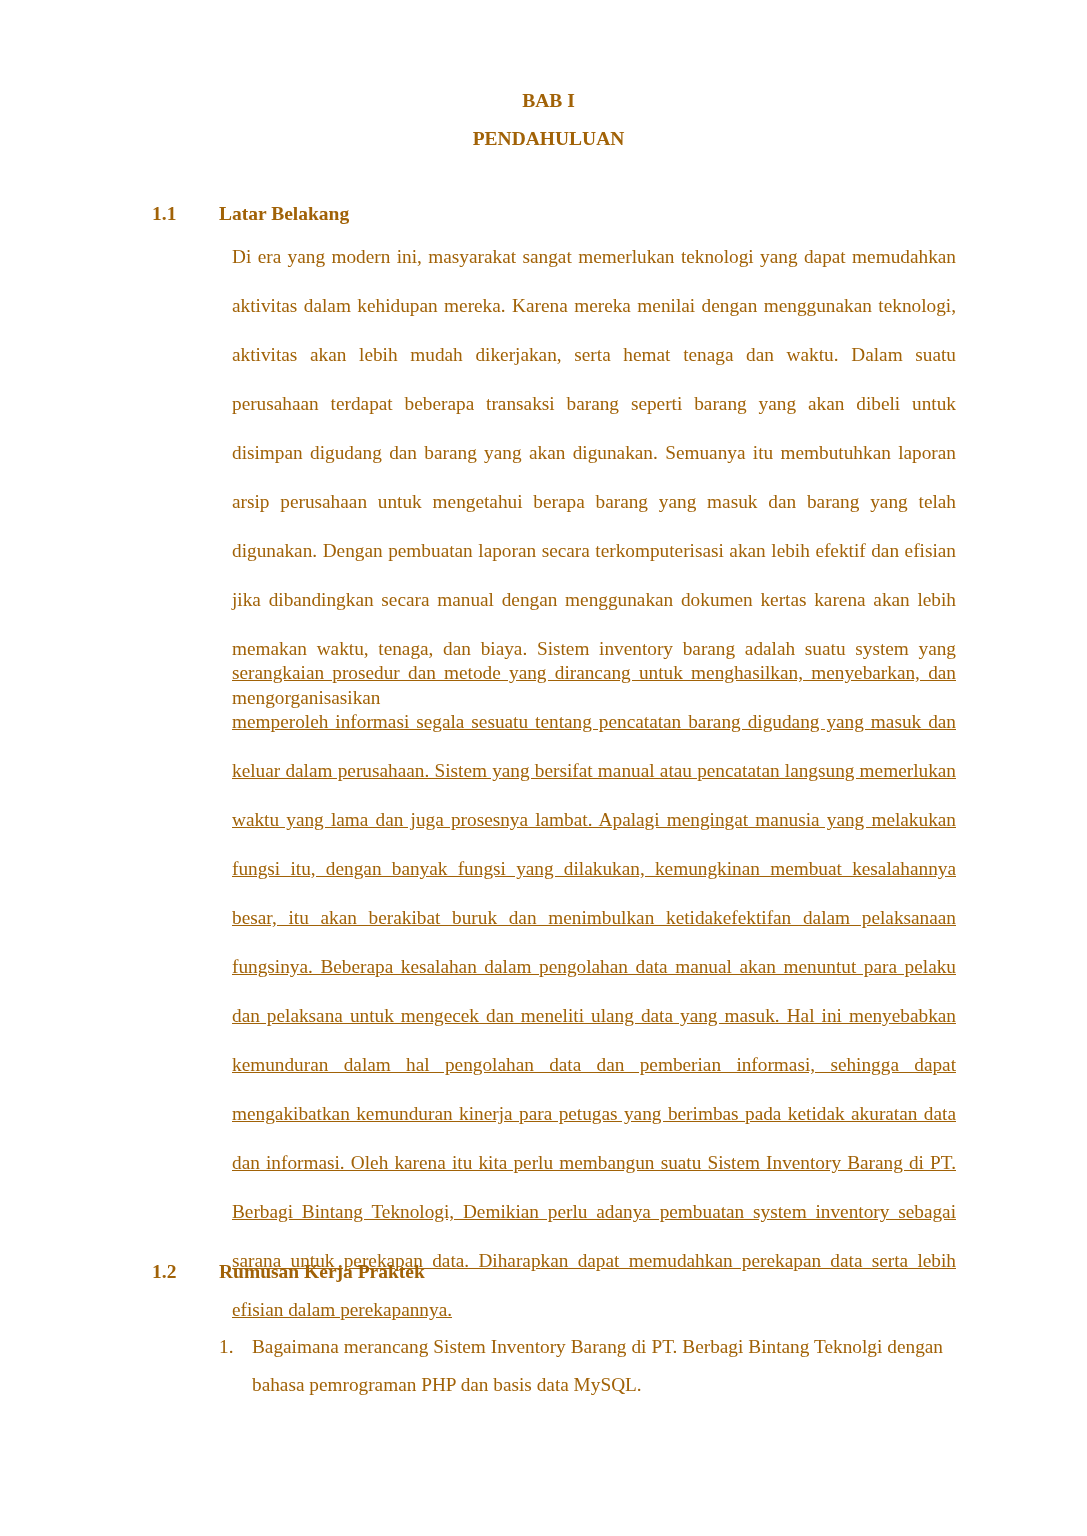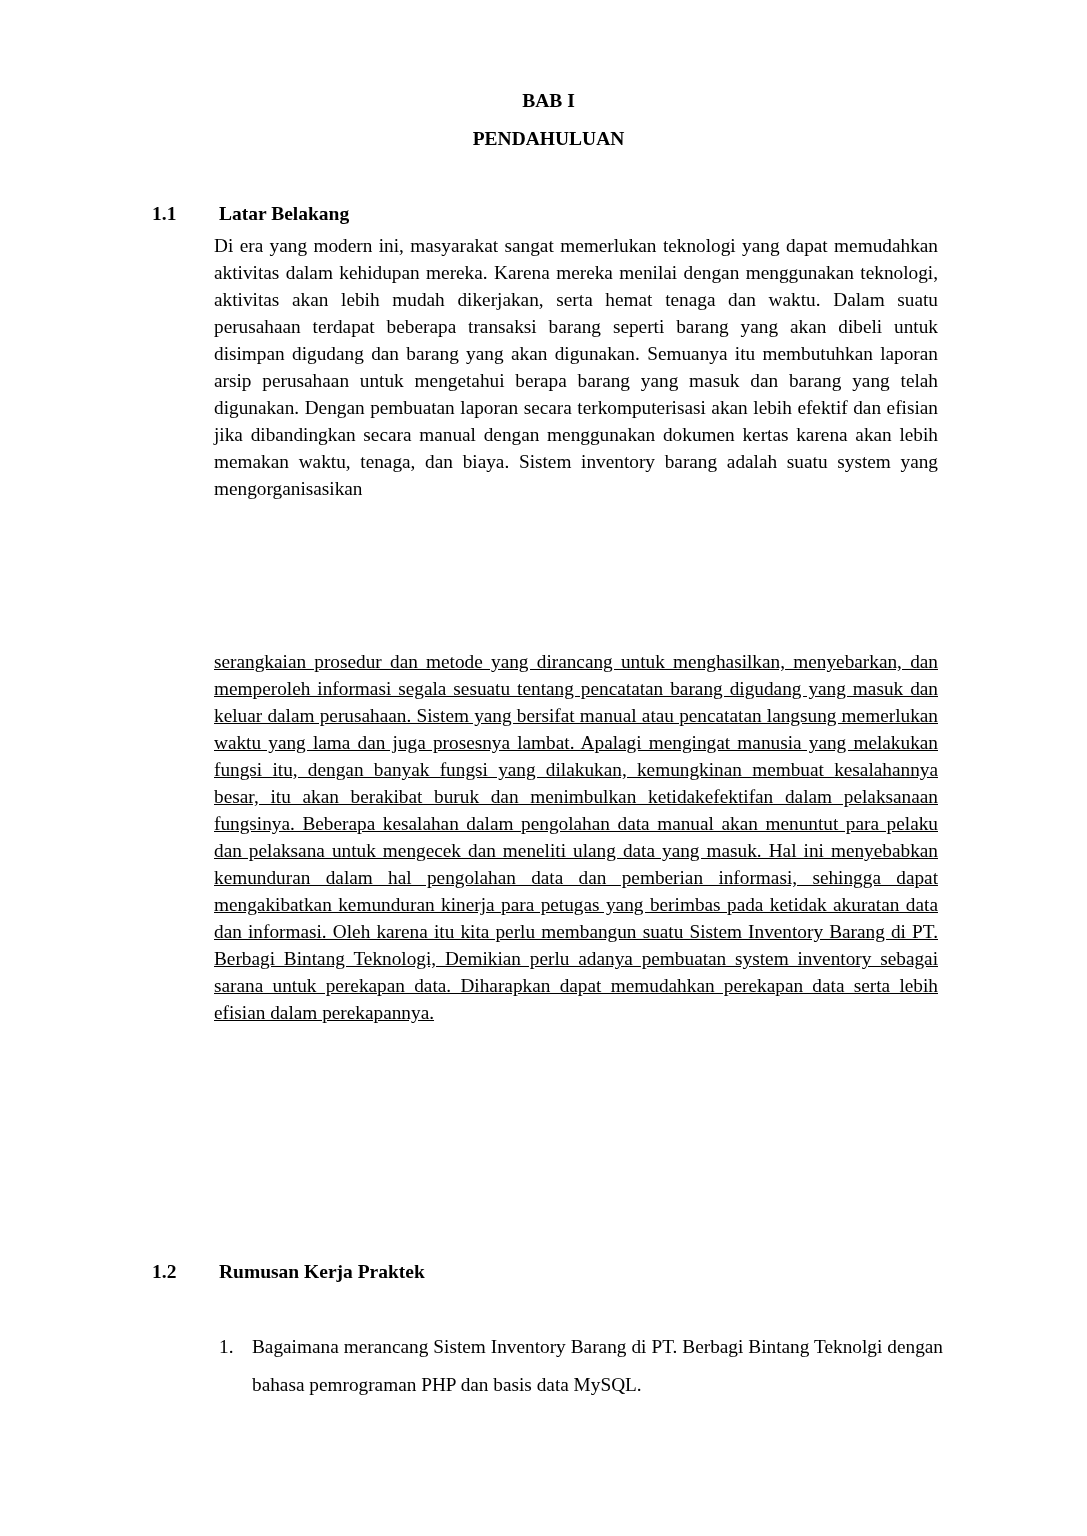--- a/index.html
+++ b/index.html
@@ -1,36 +1,36 @@
 <!DOCTYPE html>
 <html><head>
   <meta charset="utf-8">
   <style>
     html, body { margin: 0; padding: 0; background: #ffffff; }
     body { width: 1087px; height: 1536px; position: relative; overflow: hidden; }
     .page {
       position: absolute; left: 0; top: 0; width: 1087px; height: 1536px;
       font-family: "Liberation Serif", "DejaVu Serif", serif;
-      color: #000000;
+      color: #a16207;
     }
     .chapter {
       position: absolute; left: 0; width: 1097px; text-align: center;
       font-weight: bold; font-size: 19.5px; line-height: 24px;
     }
     .chapter.num { top: 89px; }
     .chapter.title { top: 127px; }
     .section-head {
       position: absolute; left: 152px; font-weight: bold; font-size: 19.5px; line-height: 24px;
     }
     .section-head .sec-num { display: inline-block; width: 67px; }
     .section-head.s1 { top: 202px; }
     .section-head.s2 { top: 1260px; }
     .para {
-      position: absolute; left: 214px; width: 724px;
-      font-size: 19.3px; line-height: 27px;
+      position: absolute; left: 232px; width: 724px;
+      font-size: 19.3px; line-height: 49px;
       text-align: justify; text-align-last: left;
       margin: 0;
     }
     .para.p1 { top: 232px; }
     .para.p2 { top: 648px; text-decoration: underline; }
     .para.p3 { top: 1290px; }
     .list {
       position: absolute; left: 219px; width: 724px; top: 1328px;
       font-size: 19.3px; line-height: 37.8px; margin: 0; padding: 0; list-style: none;
     }

